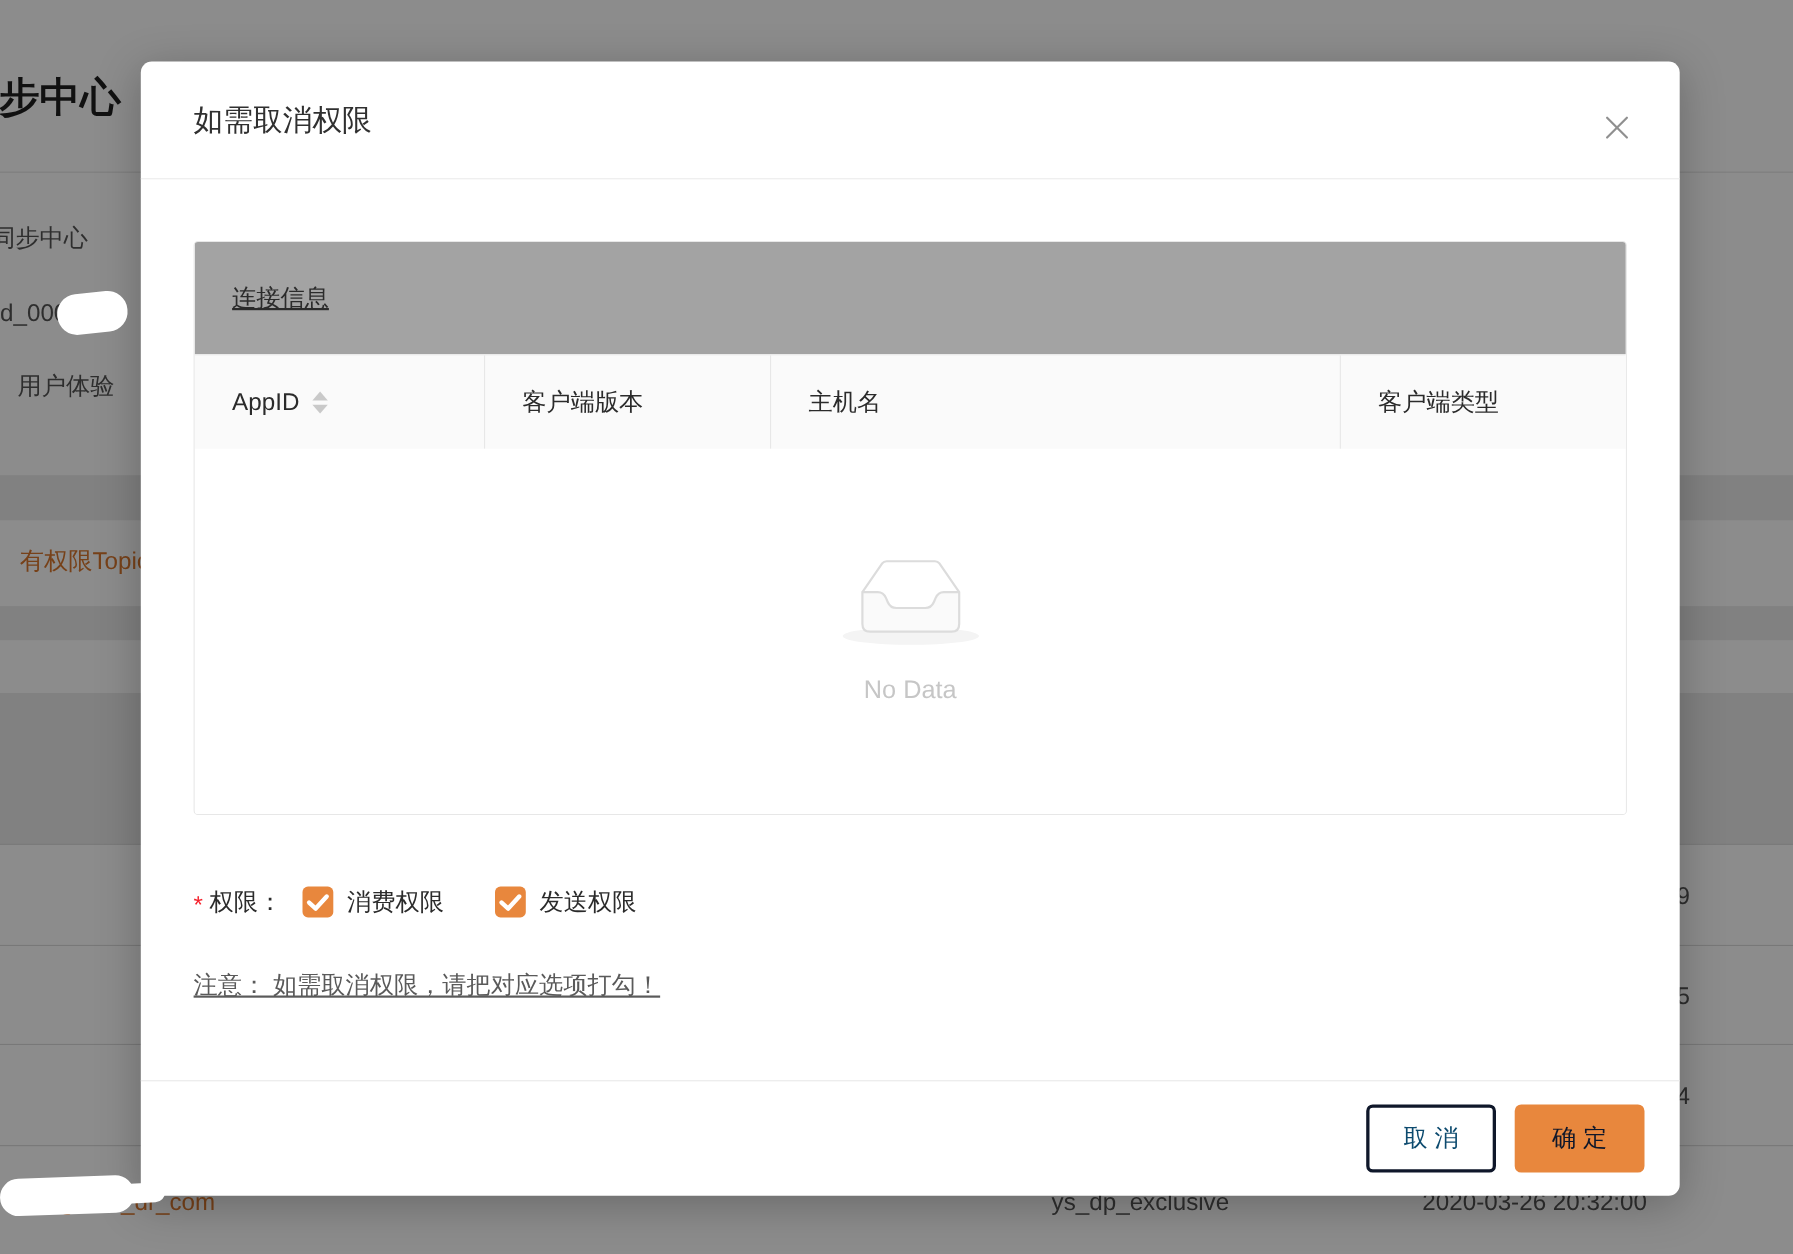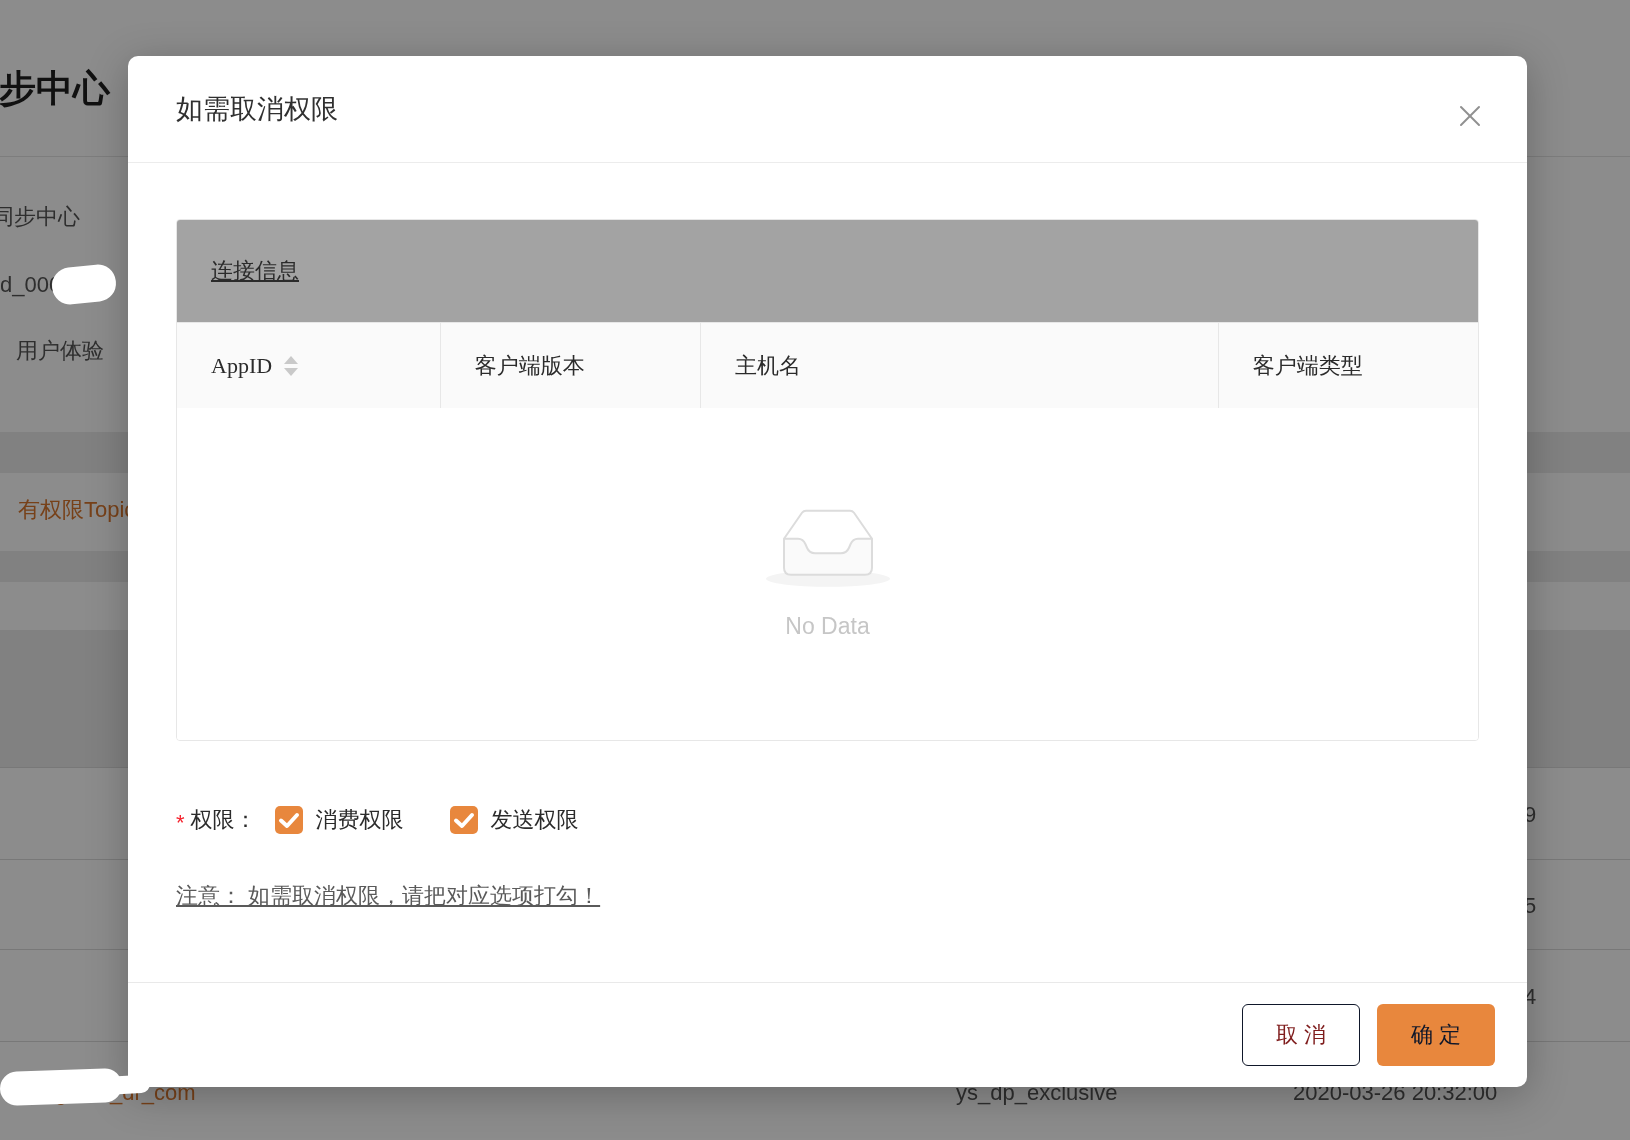--- a/index.html
+++ b/index.html
@@ -42,21 +42,21 @@
                padding:0;cursor:pointer;display:flex;align-items:center;justify-content:center;}
   .modal-body{padding:56px 48px 0 48px;}
 
   
   .tbl{border:1px solid #e7e7e7;border-radius:4px;overflow:hidden;}
   .tbl-caption{height:102px;display:flex;align-items:center;padding-left:34px;
                font-size:22px;color:#2b2b2b;background:#a3a3a3;text-decoration:underline;}
   .tbl-head{display:flex;height:86px;background:#fafafa;border-top:1px solid #e7e7e7;}
   .th{display:flex;align-items:center;padding-left:34px;font-size:22px;color:#2b2b2b;font-weight:500;}
   .th + .th{border-left:1px solid #e7e7e7;}
-  .th-1{width:20.2%;font-family:Liberation Serif, serif;}.th-2{width:39.8%;}.th-3{width:20%;}.th-4{width:20%;}
+  .th-1{width:20.2%;}.th-2{width:39.8%;}.th-3{width:20%;}.th-4{width:20%;}
   .sorter{display:inline-flex;flex-direction:column;align-items:center;margin-left:12px;cursor:pointer;}
   .caret-up{width:0;height:0;border-left:7px solid transparent;border-right:7px solid transparent;
             border-bottom:8px solid #c9c9c9;}
   .caret-down{width:0;height:0;border-left:7px solid transparent;border-right:7px solid transparent;
               border-top:8px solid #c9c9c9;margin-top:4px;}
   .tbl-body{height:332px;position:relative;background:#fff;}
   .empty{position:absolute;left:50%;top:50%;transform:translate(-50%,-52%);text-align:center;}
   .empty-text{margin-top:20px;font-size:23px;color:#c6c6c6;}
 
   
@@ -69,21 +69,21 @@
             display:inline-flex;align-items:center;justify-content:center;margin-right:13px;}
   .cb-label{color:#2b2b2b;}
 
   .note{margin-top:46px;font-size:22px;color:#5a5a5a;text-decoration:underline;}
 
   
   .modal-footer{position:absolute;left:0;right:0;bottom:0;height:105px;border-top:1px solid #e9e9e9;
                 display:flex;align-items:center;justify-content:flex-end;gap:17px;padding-right:32px;}
   .btn{height:62px;min-width:118px;padding:0 30px;font-size:22px;border-radius:6px;cursor:pointer;
        font-family:inherit;display:inline-flex;align-items:center;justify-content:center;}
-  .btn-cancel{background:#fff;border:1px solid #0f172a;color:#7f1d1d;}
+  .btn-cancel{background:#fff;border:3px solid #0f172a;color:#0c4a6e;}
   .btn-ok{background:#e8873d;border:none;color:#0f172a;}
 
   
   .redaction{position:absolute;background:#fff;}
   .r1{left:52px;top:266px;width:64px;height:37px;border-radius:18px;transform:rotate(-6deg);}
   .r2a{left:0px;top:1070px;width:122px;height:34px;border-radius:17px;transform:rotate(-2deg);}
   .r2b{left:58px;top:1077px;width:92px;height:18px;border-radius:9px;transform:rotate(-3deg);}
 </style>
 </head>
 <body>

